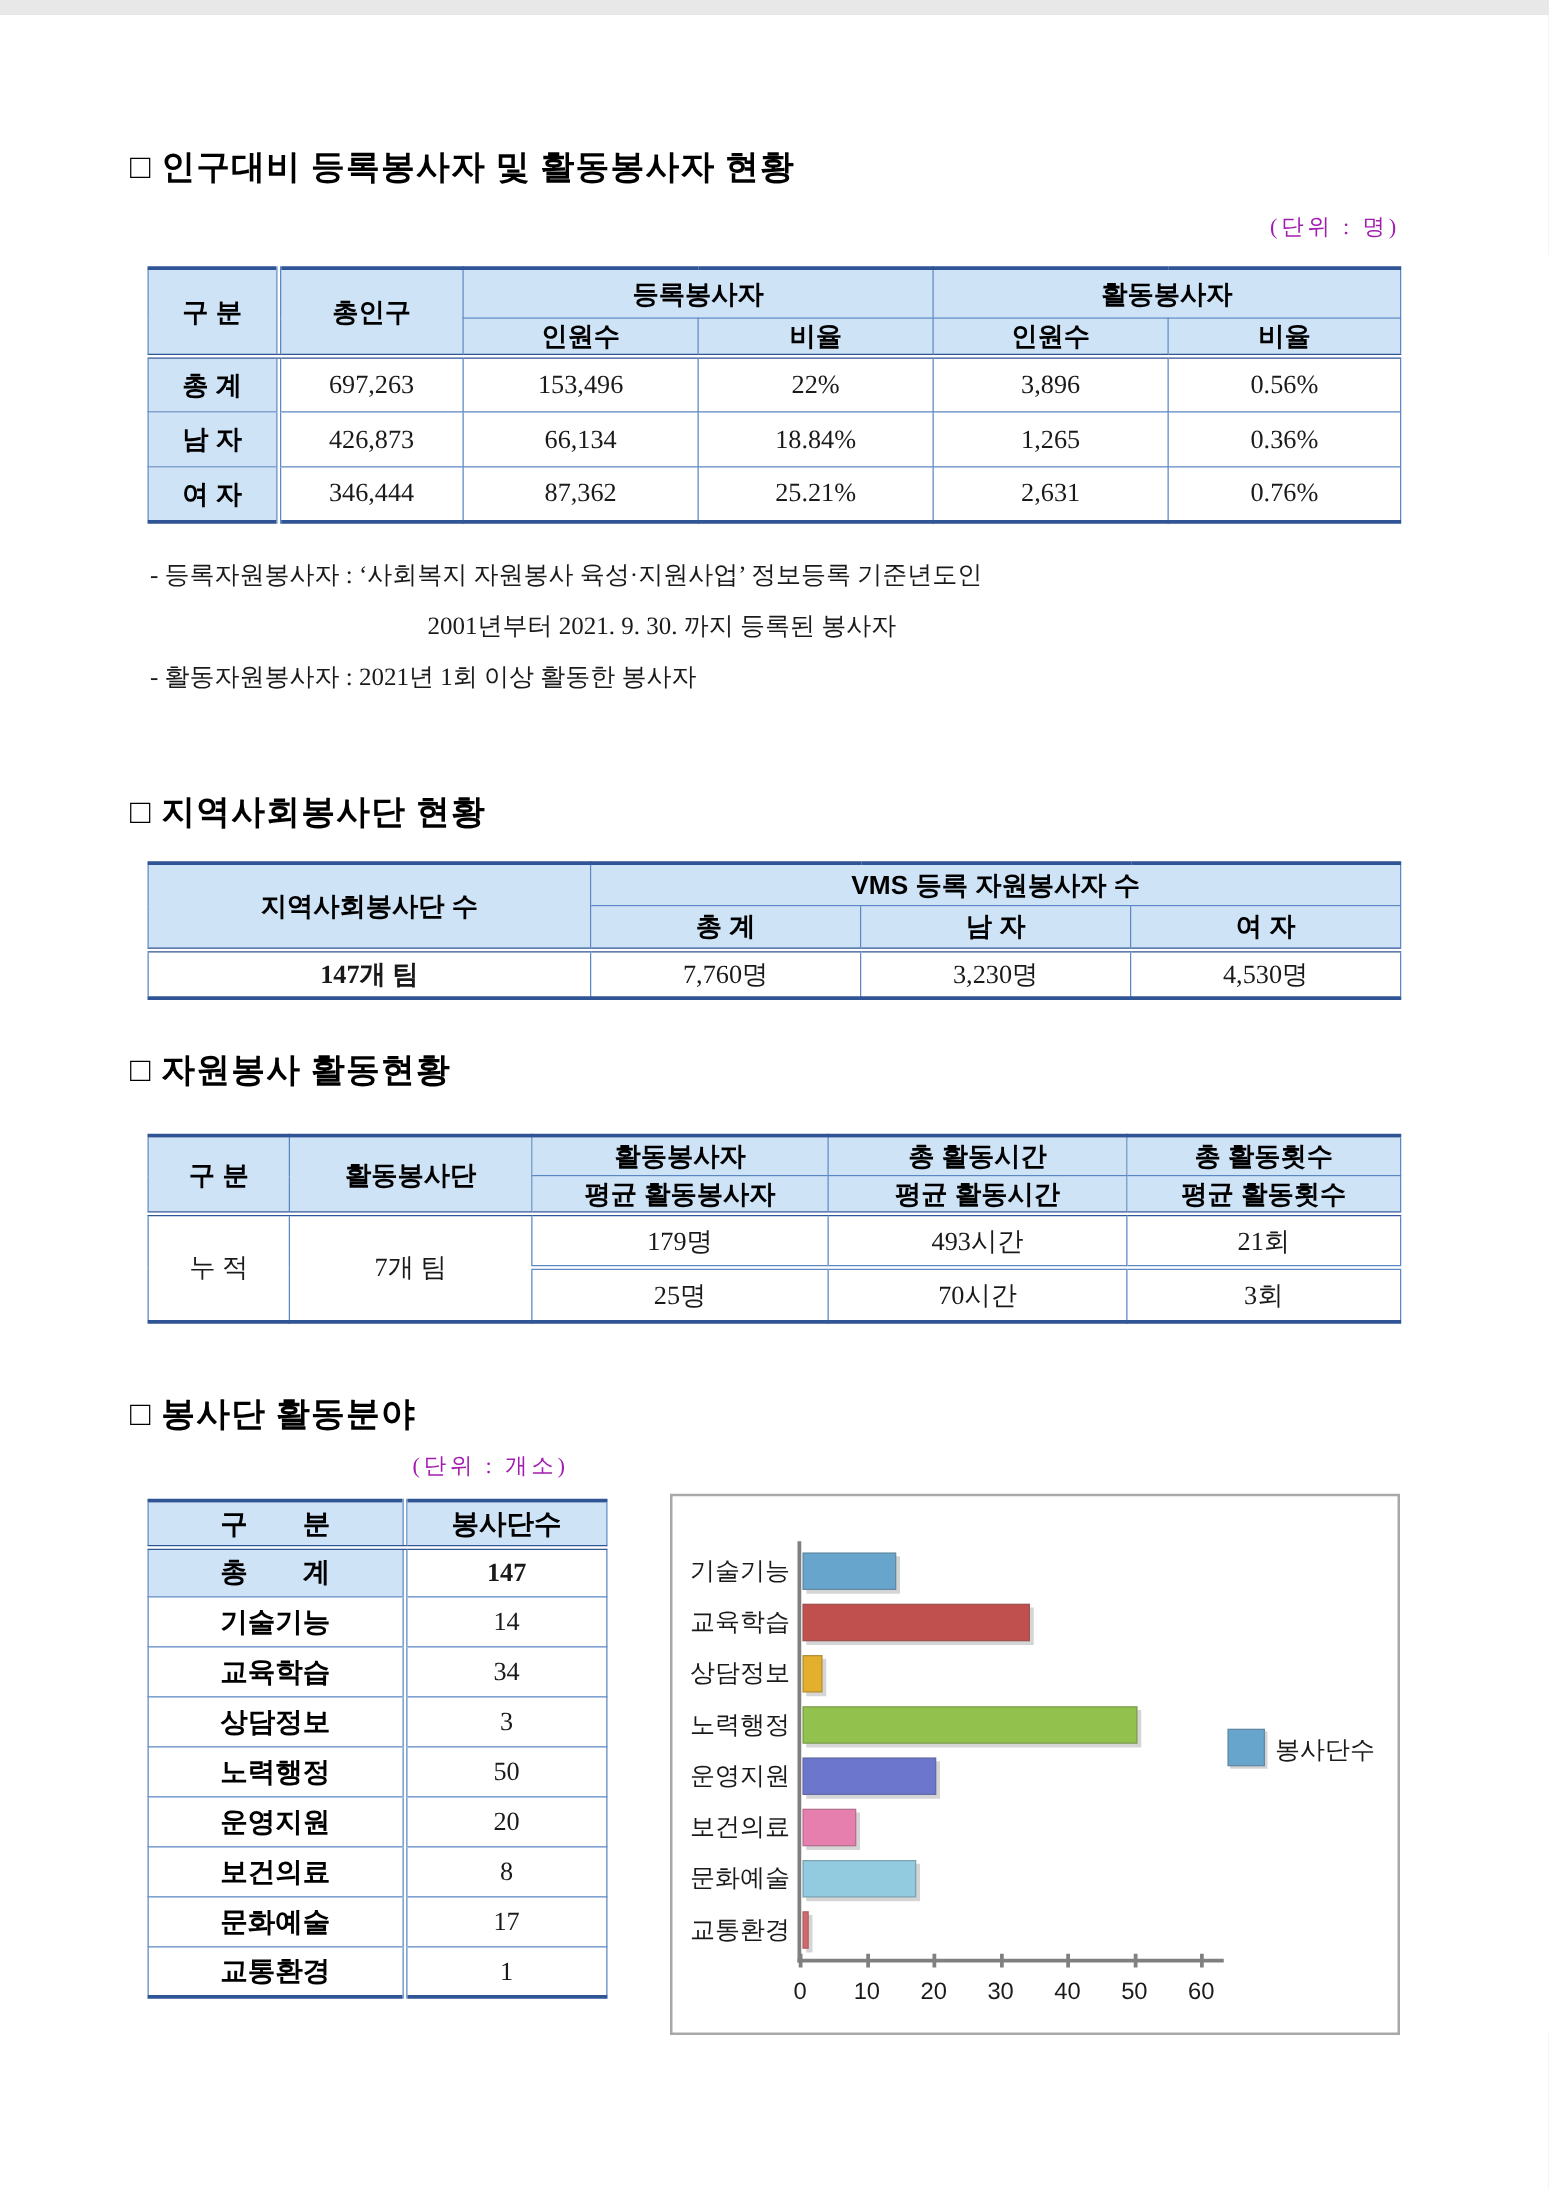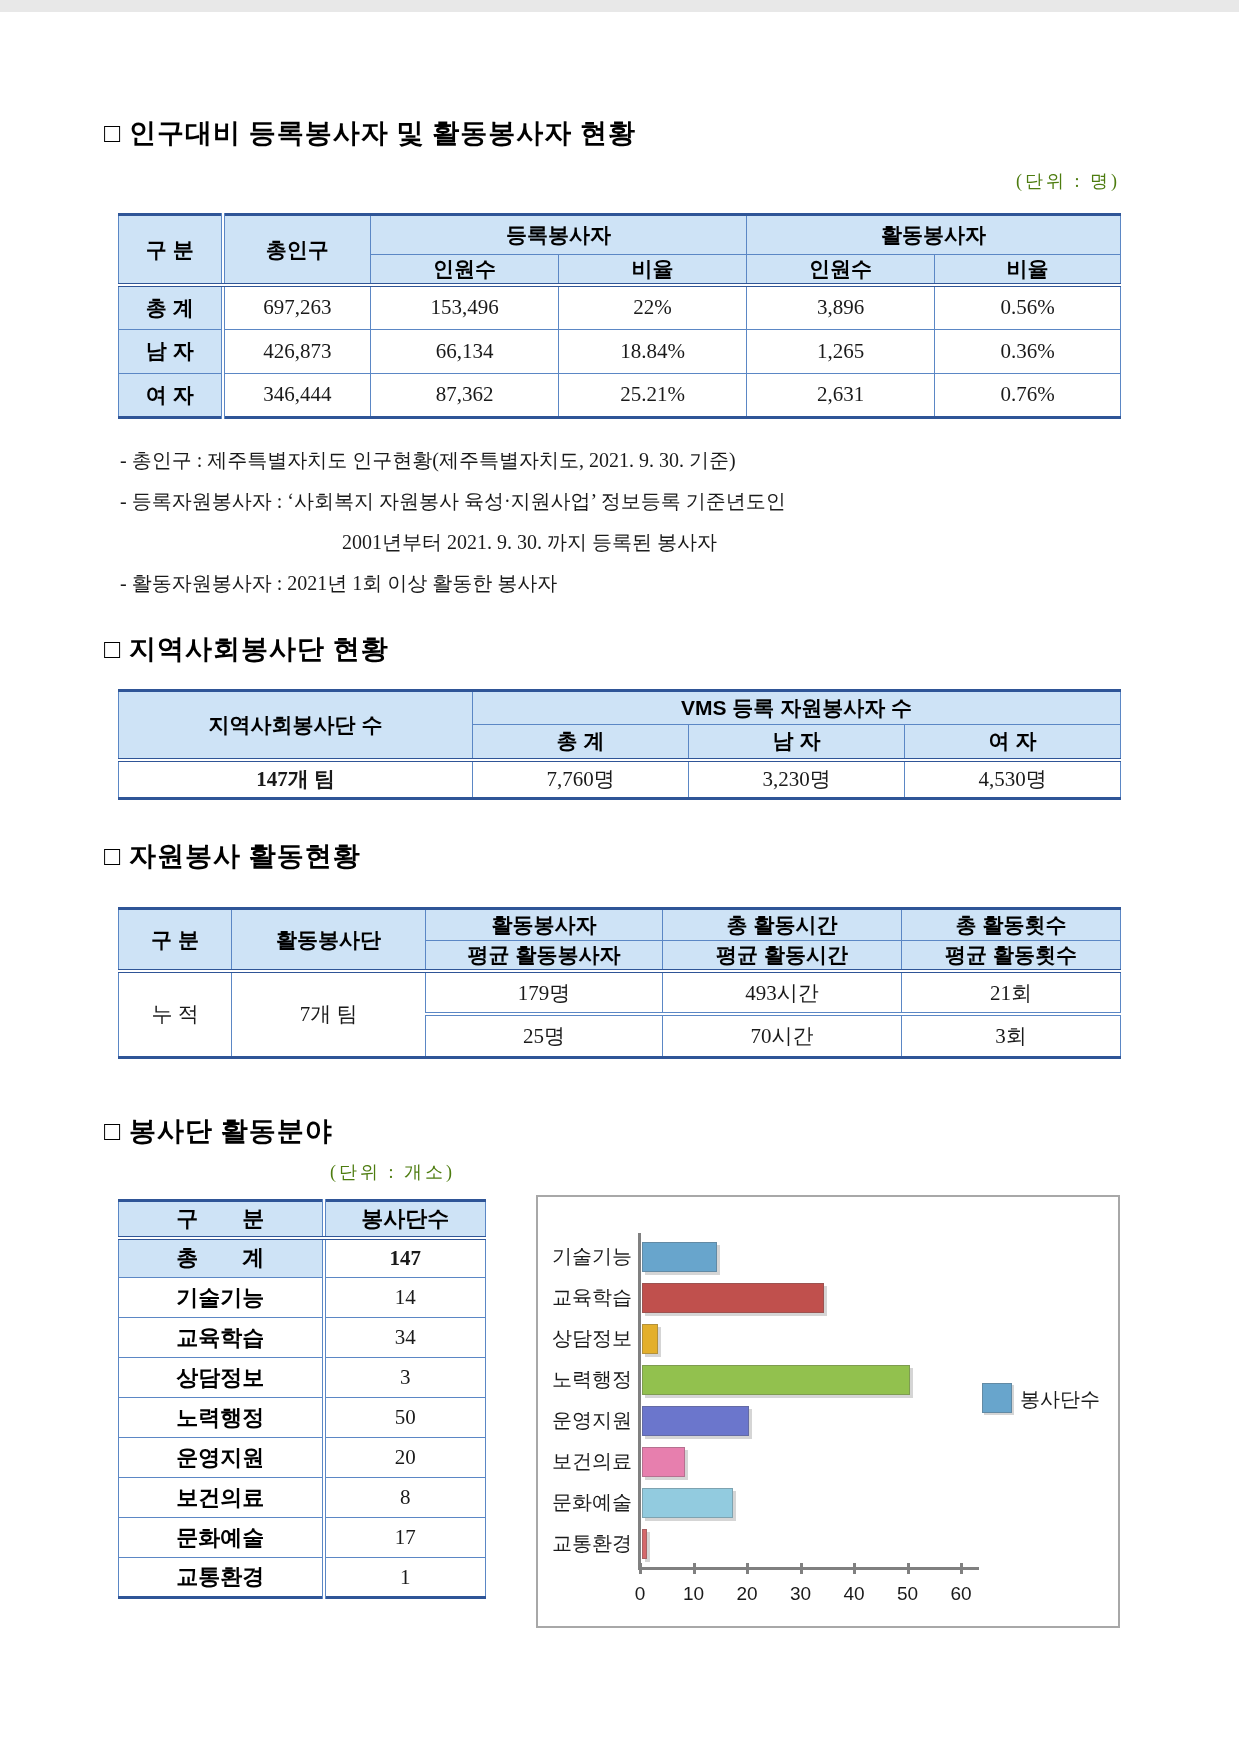--- a/index.html
+++ b/index.html
@@ -13,21 +13,21 @@
     position:relative;width:1239px;height:1752px;background:#ffffff;
     margin:12px auto;overflow:hidden;
     font-family:"Liberation Serif", serif;color:#111;
   }
   .sec-title{
     position:absolute;left:104px;
     font-family:"Liberation Serif", serif;font-weight:bold;font-size:27px;
     letter-spacing:1px;color:#000;white-space:nowrap;
   }
   .unit-note{
-    position:absolute;font-size:18px;letter-spacing:3px;color:#4d7c0f;white-space:nowrap;
+    position:absolute;font-size:18px;letter-spacing:3px;color:#a21caf;white-space:nowrap;
   }
   table.doc{
     position:absolute;border-collapse:collapse;table-layout:fixed;background:#fff;
     border-top:3px solid var(--tb-thick);
     border-bottom:3px solid var(--tb-thick);
     border-left:1px solid var(--tb-thin);
     border-right:1px solid var(--tb-thin);
   }
   .doc th,.doc td{
     border:1px solid var(--tb-thin);
@@ -149,21 +149,20 @@
         <td class="dl">346,444</td>
         <td>87,362</td>
         <td>25.21%</td>
         <td>2,631</td>
         <td>0.76%</td>
       </tr>
     </tbody>
   </table>
 
   <div class="notes">
-    <div>- 총인구 : 제주특별자치도 인구현황(제주특별자치도, 2021. 9. 30. 기준)</div>
     <div>- 등록자원봉사자 : ‘사회복지 자원봉사 육성·지원사업’ 정보등록 기준년도인</div>
     <div class="cont">2001년부터 2021. 9. 30. 까지 등록된 봉사자</div>
     <div>- 활동자원봉사자 : 2021년 1회 이상 활동한 봉사자</div>
   </div>
 
   <div class="sec-title" style="top:619px;font-family:Liberation Serif, serif;">□ 지역사회봉사단 현황</div>
 
   <table class="doc t2">
     <colgroup>
       <col style="width:354px">

